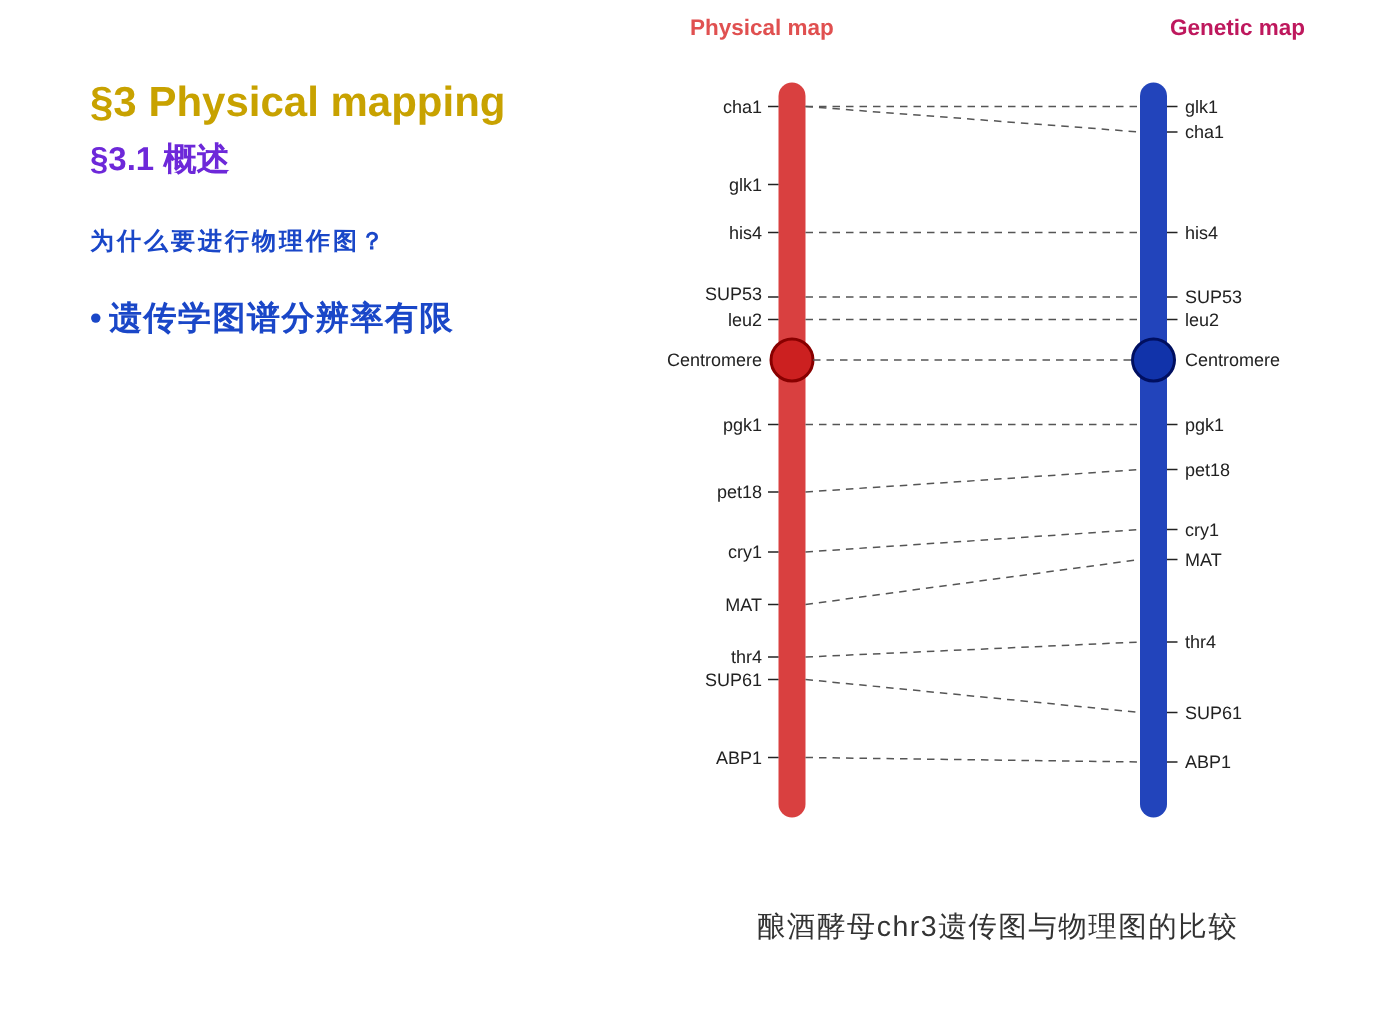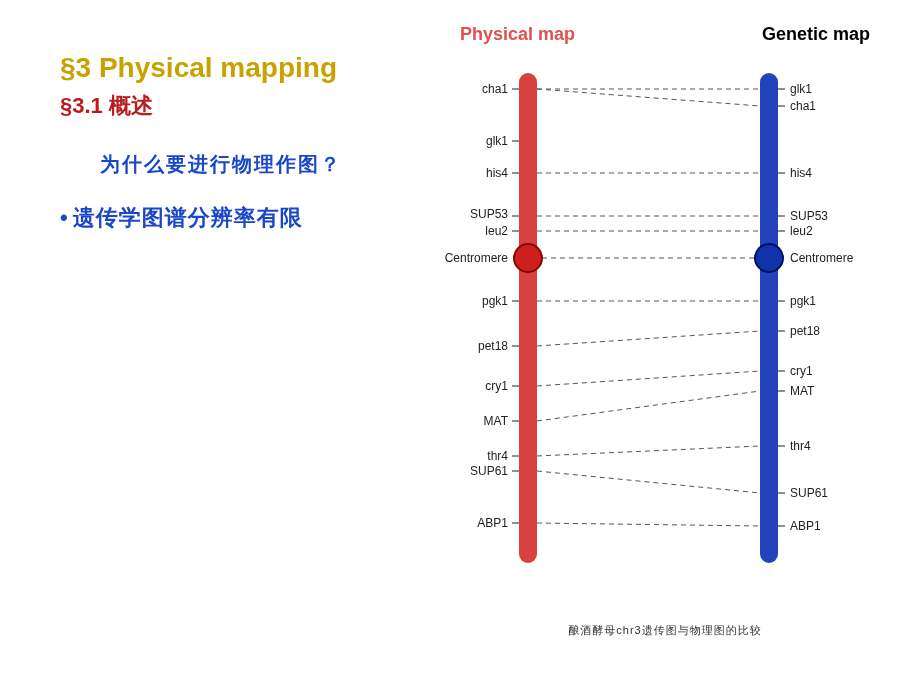--- a/index.html
+++ b/index.html
@@ -24,31 +24,30 @@
       font-size: 28px;
       font-weight: bold;
       color: #c8a200;
       line-height: 1.4;
       margin-bottom: 4px;
     }
 
     .section-subtitle {
       font-size: 22px;
       font-weight: bold;
-      color: #b91c1c;
+      color: #6d28d9;
       margin-bottom: 30px;
     }
 
     .question {
-      font-size: 20px;
+      font-size: 16px;
       color: #1a47c8;
       font-weight: bold;
       margin-bottom: 20px;
       letter-spacing: 2px;
-      margin-left: 40px;
     }
 
     .bullet-points {
       font-size: 22px;
       color: #1a47c8;
       font-weight: bold;
       line-height: 1.8;
       letter-spacing: 1px;
     }
 
@@ -71,31 +70,30 @@
     }
 
     .map-headers {
       display: flex;
       justify-content: space-between;
       padding: 0 30px 0 30px;
       margin-bottom: 10px;
     }
 
     .map-label {
-      font-size: 18px;
-      font-weight: bold;
-      margin-top: 14px;
+      font-size: 15px;
+      font-weight: bold;
     }
 
     .map-label.physical {
       color: #e05050;
     }
 
     .map-label.genetic {
-      color: #000000;
+      color: #be185d;
     }
 
     .chromosome-area {
       position: relative;
       width: 100%;
       height: 560px;
       margin-top: 0px;
     }
 
     
@@ -103,21 +101,21 @@
       position: absolute;
       top: 0;
       left: 0;
       width: 100%;
       height: 100%;
       pointer-events: none;
     }
 
     .caption {
       text-align: center;
-      font-size: 11px;
+      font-size: 19px;
       color: #333;
       margin-top: 8px;
       letter-spacing: 1px;
     }
   </style>
 </head>
 <body>
 
 <div id="left-panel">
   <div class="section-title">§3  Physical mapping</div>

